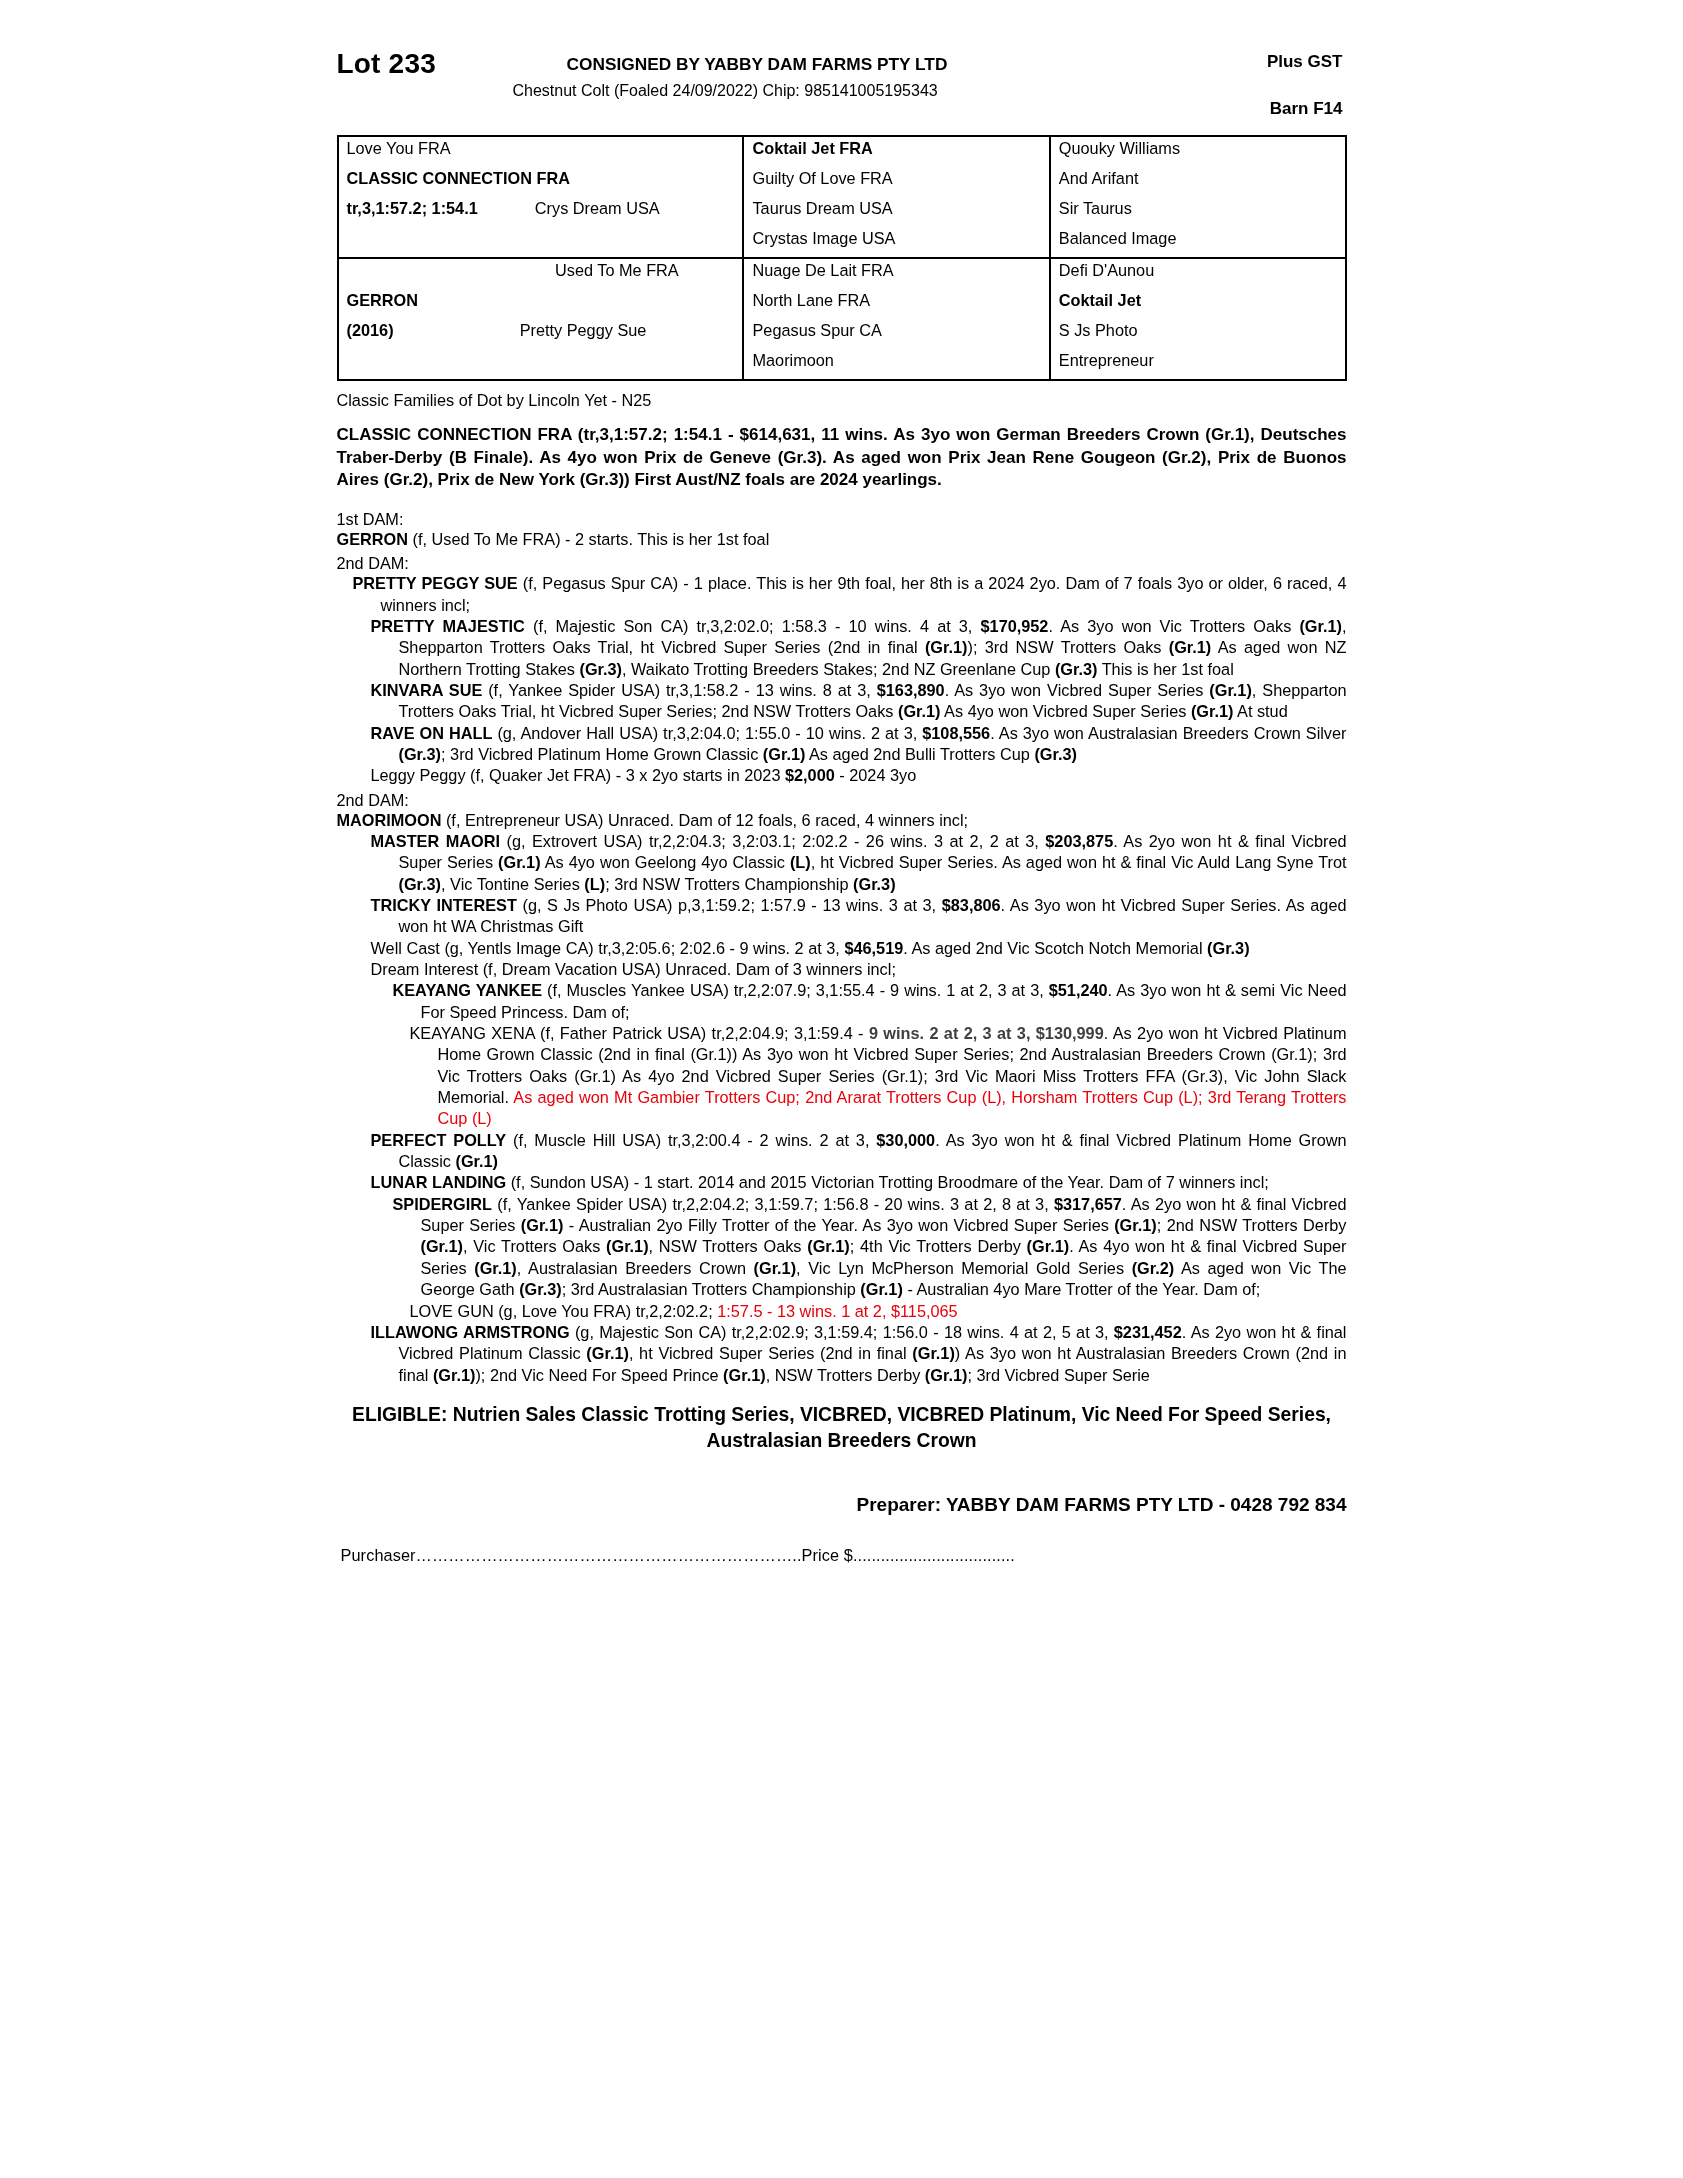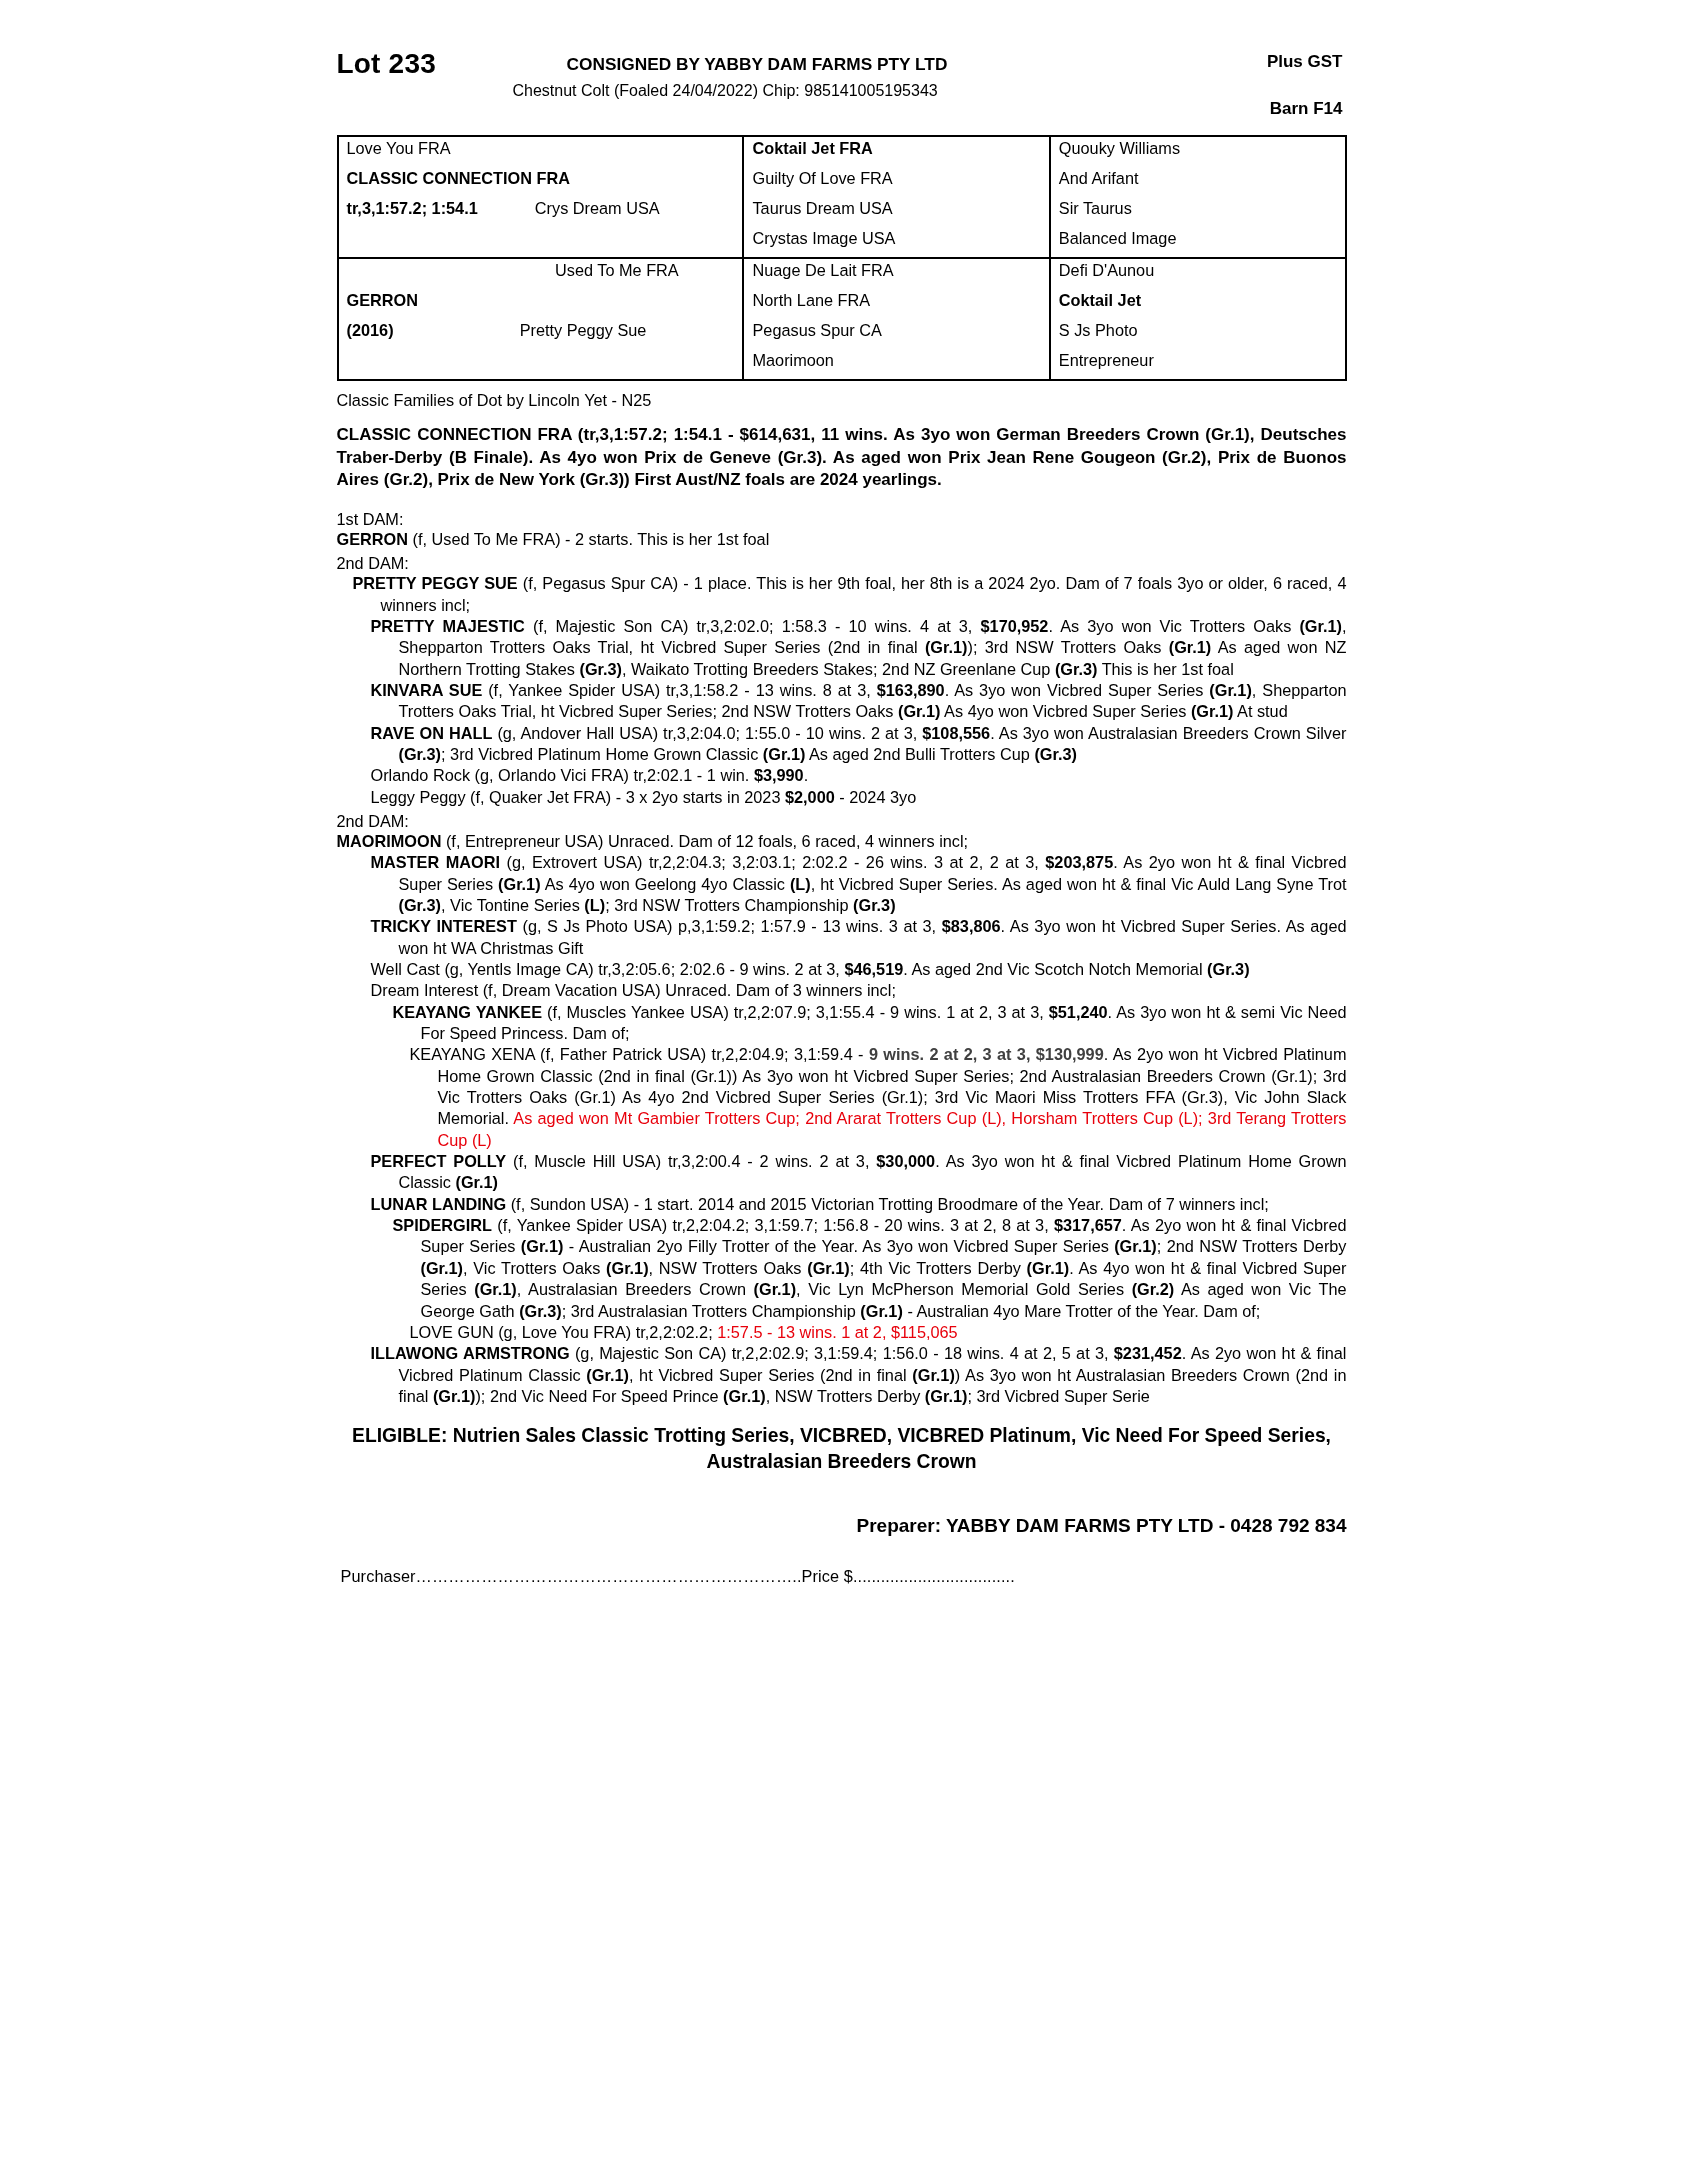--- a/index.html
+++ b/index.html
@@ -161,21 +161,21 @@
 </style>
 </head>
 <body>
 
 <div class="page">
   <div class="content">
 
     <div class="header">
       <div class="lot-title">Lot 233</div>
       <div class="consignor">CONSIGNED BY YABBY DAM FARMS PTY LTD</div>
-      <div class="subline">Chestnut Colt (Foaled  24/04/2022) Chip: 985141005195343</div>
+      <div class="subline">Chestnut Colt (Foaled  24/09/2022) Chip: 985141005195343</div>
       <div class="plus-gst">Plus GST</div>
       <div class="barn">Barn F14</div>
     </div>
 
     <div class="ped-wrap">
       <table class="ped">
         <tbody>
           <tr>
             <td class="c1">
               <span>Love You FRA</span>
@@ -276,21 +276,20 @@
     <div class="sire-block">CLASSIC CONNECTION FRA (tr,3,1:57.2; 1:54.1 - $614,631, 11 wins. As 3yo won German Breeders Crown (Gr.1), Deutsches Traber-Derby (B Finale). As 4yo won Prix de Geneve (Gr.3). As aged won Prix Jean Rene Gougeon (Gr.2), Prix de Buonos Aires (Gr.2), Prix de New York (Gr.3)) First Aust/NZ foals are 2024 yearlings.</div>
 
     <div class="dam-head">1st DAM:</div>
     <p class="e lvl0"><span class="b">GERRON</span> (f, Used To Me FRA) - 2 starts. This is her 1st foal</p>
 
     <div class="dam-head">2nd DAM:</div>
     <p class="e hang0"><span class="b">PRETTY PEGGY SUE</span> (f, Pegasus Spur CA) - 1 place. This is her 9th foal, her 8th is a 2024 2yo. Dam of 7 foals 3yo or older, 6 raced, 4 winners incl;</p>
     <p class="e lvl2"><span class="b">PRETTY MAJESTIC</span> (f, Majestic Son CA) tr,3,2:02.0; 1:58.3 - 10 wins. 4 at 3, <span class="b">$170,952</span>. As 3yo won Vic Trotters Oaks <span class="b">(Gr.1)</span>, Shepparton Trotters Oaks Trial, ht Vicbred Super Series (2nd in final <span class="b">(Gr.1)</span>); 3rd NSW Trotters Oaks <span class="b">(Gr.1)</span> As aged won NZ Northern Trotting Stakes <span class="b">(Gr.3)</span>, Waikato Trotting Breeders Stakes; 2nd NZ Greenlane Cup <span class="b">(Gr.3)</span> This is her 1st foal</p>
     <p class="e lvl2"><span class="b">KINVARA SUE</span> (f, Yankee Spider USA) tr,3,1:58.2 - 13 wins. 8 at 3, <span class="b">$163,890</span>. As 3yo won Vicbred Super Series <span class="b">(Gr.1)</span>, Shepparton Trotters Oaks Trial, ht Vicbred Super Series; 2nd NSW Trotters Oaks <span class="b">(Gr.1)</span> As 4yo won Vicbred Super Series <span class="b">(Gr.1)</span> At stud</p>
     <p class="e lvl2"><span class="b">RAVE ON HALL</span> (g, Andover Hall USA) tr,3,2:04.0; 1:55.0 - 10 wins. 2 at 3, <span class="b">$108,556</span>. As 3yo won Australasian Breeders Crown Silver <span class="b">(Gr.3)</span>; 3rd Vicbred Platinum Home Grown Classic <span class="b">(Gr.1)</span> As aged 2nd Bulli Trotters Cup <span class="b">(Gr.3)</span></p>
-    <p class="e lvl2">Orlando Rock (g, Orlando Vici FRA) tr,2:02.1 - 1 win. <span class="b">$3,990</span>.</p>
     <p class="e lvl2">Leggy Peggy (f, Quaker Jet FRA) - 3 x 2yo starts in 2023 <span class="b">$2,000</span> - 2024 3yo</p>
 
     <div class="dam-head">2nd DAM:</div>
     <p class="e lvl0"><span class="b">MAORIMOON</span> (f, Entrepreneur USA) Unraced. Dam of 12 foals, 6 raced, 4 winners incl;</p>
     <p class="e lvl2"><span class="b">MASTER MAORI</span> (g, Extrovert USA) tr,2,2:04.3; 3,2:03.1; 2:02.2 - 26 wins. 3 at 2, 2 at 3, <span class="b">$203,875</span>. As 2yo won ht &amp; final Vicbred Super Series <span class="b">(Gr.1)</span> As 4yo won Geelong 4yo Classic <span class="b">(L)</span>, ht Vicbred Super Series. As aged won ht &amp; final Vic Auld Lang Syne Trot <span class="b">(Gr.3)</span>, Vic Tontine Series <span class="b">(L)</span>; 3rd NSW Trotters Championship <span class="b">(Gr.3)</span></p>
     <p class="e lvl2"><span class="b">TRICKY INTEREST</span> (g, S Js Photo USA) p,3,1:59.2; 1:57.9 - 13 wins. 3 at 3, <span class="b">$83,806</span>. As 3yo won ht Vicbred Super Series. As aged won ht WA Christmas Gift</p>
     <p class="e lvl2">Well Cast (g, Yentls Image CA) tr,3,2:05.6; 2:02.6 - 9 wins. 2 at 3, <span class="b">$46,519</span>. As aged 2nd Vic Scotch Notch Memorial <span class="b">(Gr.3)</span></p>
     <p class="e lvl2">Dream Interest (f, Dream Vacation USA) Unraced. Dam of 3 winners incl;</p>
     <p class="e lvl3"><span class="b">KEAYANG YANKEE</span> (f, Muscles Yankee USA) tr,2,2:07.9; 3,1:55.4 - 9 wins. 1 at 2, 3 at 3, <span class="b">$51,240</span>. As 3yo won ht &amp; semi Vic Need For Speed Princess. Dam of;</p>
     <p class="e lvl4"><span>KEAYANG XENA (f, Father Patrick USA) tr,2,2:04.9; 3,1:59.4 - </span><span class="red-b">9 wins. 2 at 2, 3 at 3, $130,999</span><span>. As 2yo won ht Vicbred Platinum Home Grown Classic (2nd in final (Gr.1)) As 3yo won ht Vicbred Super Series; 2nd Australasian Breeders Crown (Gr.1); 3rd Vic Trotters Oaks (Gr.1) As 4yo 2nd Vicbred Super Series (Gr.1); 3rd Vic Maori Miss Trotters FFA (Gr.3), Vic John Slack Memorial. </span><span class="red">As aged won Mt Gambier Trotters Cup; 2nd Ararat Trotters Cup (L), Horsham Trotters Cup (L); 3rd Terang Trotters Cup (L)</span></p>

